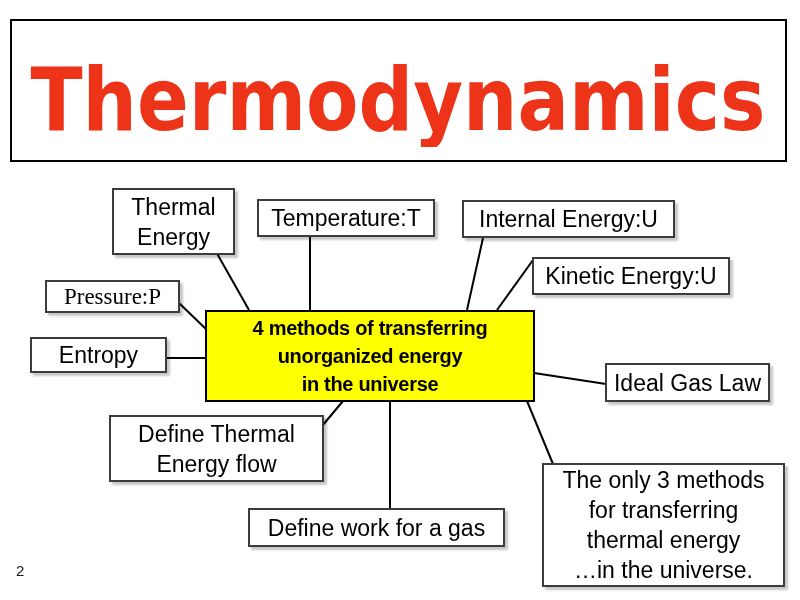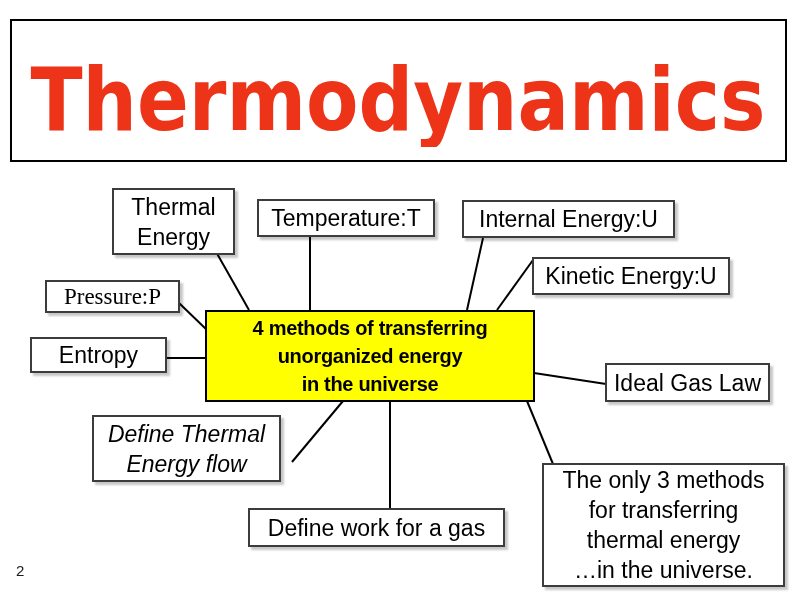--- a/index.html
+++ b/index.html
@@ -60,21 +60,21 @@
   }
   .node .lbl { white-space: pre-line; }
 
   #node-thermal-energy            { left:112px; top:188px; width:123px; height:67px; }
   #node-temperature               { left:257px; top:199px; width:178px; height:38px; }
   #node-internal-energy           { left:462px; top:200px; width:213px; height:38px; }
   #node-kinetic-energy            { left:532px; top:257px; width:198px; height:38px; }
   #node-pressure                  { left:45px;  top:280px; width:135px; height:33px;font-family:Liberation Serif, serif; }
   #node-entropy                   { left:30px;  top:337px; width:137px; height:36px; }
   #node-ideal-gas-law             { left:605px; top:363px; width:165px; height:39px; }
-  #node-define-thermal-energy-flow{ left:92px; top:415px; width:189px; height:67px;font-style:italic; }
+  #node-define-thermal-energy-flow{ left:109px; top:415px; width:215px; height:67px; }
   #node-define-work-for-a-gas     { left:248px; top:508px; width:257px; height:39px; }
   #node-three-methods             { left:542px; top:463px; width:243px; height:124px; line-height:30px; }
 
   
   .center-node {
     position: absolute;
     z-index: 3;
     left: 205px;
     top: 310px;
     width: 330px;

